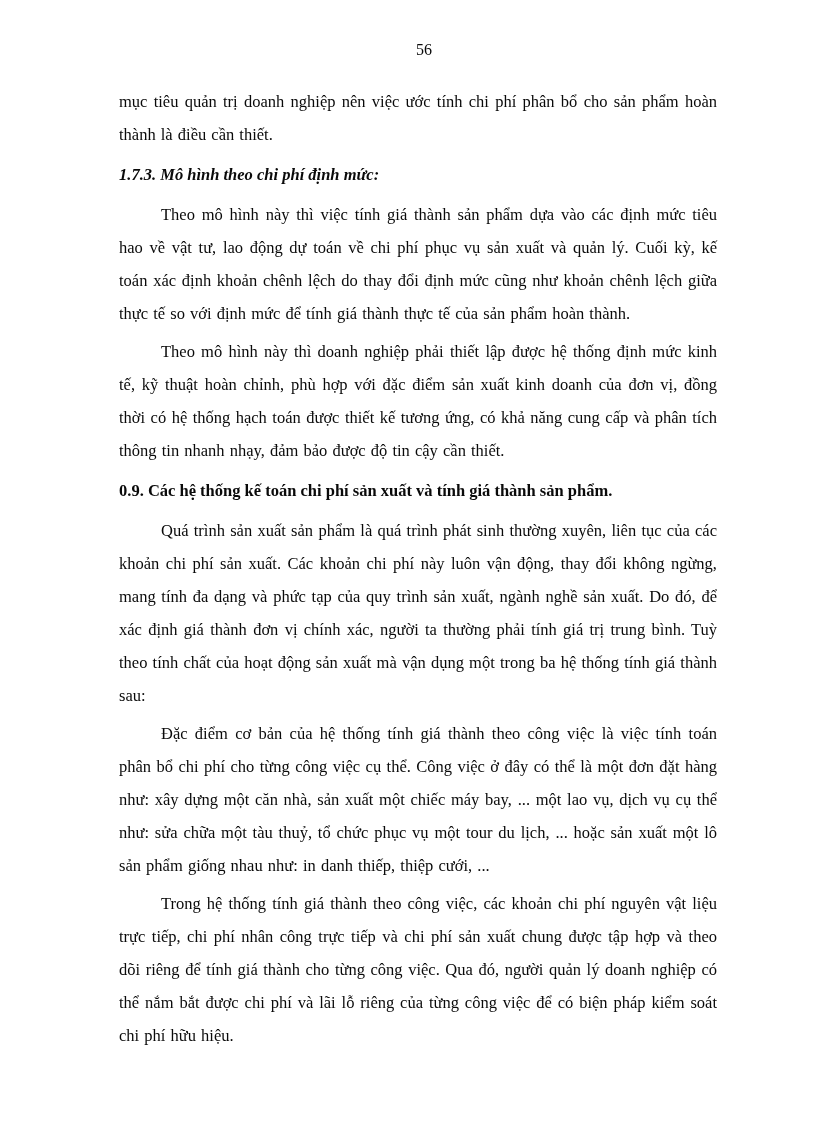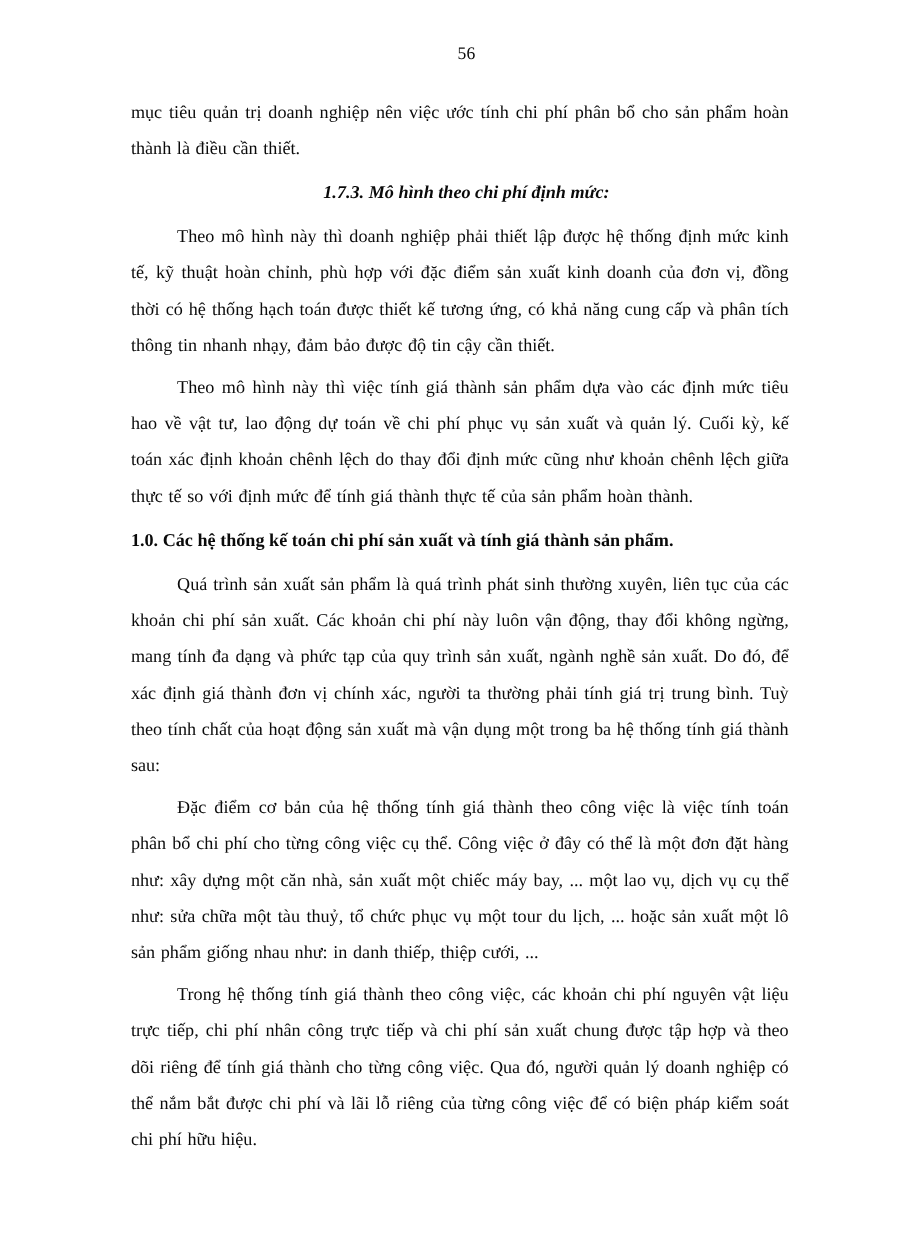--- a/index.html
+++ b/index.html
@@ -38,42 +38,41 @@
   }
   .heading {
     font-size: 16.5px;
     line-height: 2;
     font-weight: bold;
     text-align: left;
     margin: 7px 0 7px 0;
   }
   .heading.italic {
     font-style: italic;
-    text-align: center;
   }
   .heading.indented {
     padding-left: 26px;
   }
 </style>
 </head>
 <body>
 
 <div class="page">
 
   <div class="page-number">56</div>
 
   <p class="para no-indent">mục tiêu quản trị doanh nghiệp nên việc ước tính chi phí phân bổ cho sản phẩm hoàn thành là điều cần thiết.</p>
 
   <p class="heading italic">1.7.3. Mô hình theo chi phí định mức:</p>
 
+  <p class="para">Theo mô hình này thì việc tính giá thành sản phẩm dựa vào các định mức tiêu hao về vật tư, lao động dự toán về chi phí phục vụ sản xuất và quản lý. Cuối kỳ, kế toán xác định khoản chênh lệch do thay đổi định mức cũng như  khoản chênh lệch giữa thực tế so với định mức để tính giá thành thực tế của sản phẩm hoàn thành.</p>
+
   <p class="para">Theo mô hình này thì doanh nghiệp phải thiết lập được hệ thống định mức kinh tế, kỹ thuật hoàn chỉnh, phù hợp với đặc điểm sản xuất kinh doanh của đơn vị, đồng thời có hệ thống hạch toán được thiết kế tương ứng, có khả năng cung cấp và phân tích thông tin nhanh nhạy, đảm bảo được độ tin cậy cần thiết.</p>
 
-  <p class="para">Theo mô hình này thì việc tính giá thành sản phẩm dựa vào các định mức tiêu hao về vật tư, lao động dự toán về chi phí phục vụ sản xuất và quản lý. Cuối kỳ, kế toán xác định khoản chênh lệch do thay đổi định mức cũng như  khoản chênh lệch giữa thực tế so với định mức để tính giá thành thực tế của sản phẩm hoàn thành.</p>
-
-  <p class="heading">1.0. Các hệ thống kế toán chi phí sản xuất và tính giá thành sản phẩm.</p>
+  <p class="heading">0.9. Các hệ thống kế toán chi phí sản xuất và tính giá thành sản phẩm.</p>
 
   <p class="para">Quá trình sản xuất sản phẩm là quá trình phát sinh thường xuyên, liên tục của các khoản chi phí sản xuất. Các khoản chi phí này luôn vận động, thay đổi không ngừng, mang tính đa dạng và phức tạp của quy trình sản xuất, ngành nghề sản xuất. Do đó, để xác định giá thành đơn vị chính xác, người ta thường phải tính giá trị trung bình. Tuỳ theo tính chất của hoạt động sản xuất mà vận dụng một trong ba hệ thống tính giá thành sau:</p>
 
 
   <p class="para">Đặc điểm cơ bản của hệ thống tính giá thành theo công việc là việc tính toán phân bổ chi phí cho từng công việc cụ thể. Công việc ở đây có thể là một đơn đặt hàng như: xây dựng một căn nhà, sản xuất một chiếc máy bay, ... một lao vụ, dịch vụ cụ thể như: sửa chữa một tàu thuỷ, tổ chức phục vụ một tour du lịch, ... hoặc sản xuất một lô sản phẩm giống nhau như: in danh thiếp, thiệp cưới, ...</p>
 
   <p class="para">Trong hệ thống tính giá thành theo công việc, các khoản chi phí nguyên vật liệu trực tiếp, chi phí nhân công trực tiếp và chi phí sản xuất chung được tập hợp và theo dõi riêng để tính giá thành cho từng công việc. Qua đó, người quản lý doanh nghiệp có thể nắm bắt được chi phí và lãi lỗ riêng của từng công việc để có biện pháp kiểm soát chi phí hữu hiệu.</p>
 
 </div>
 

